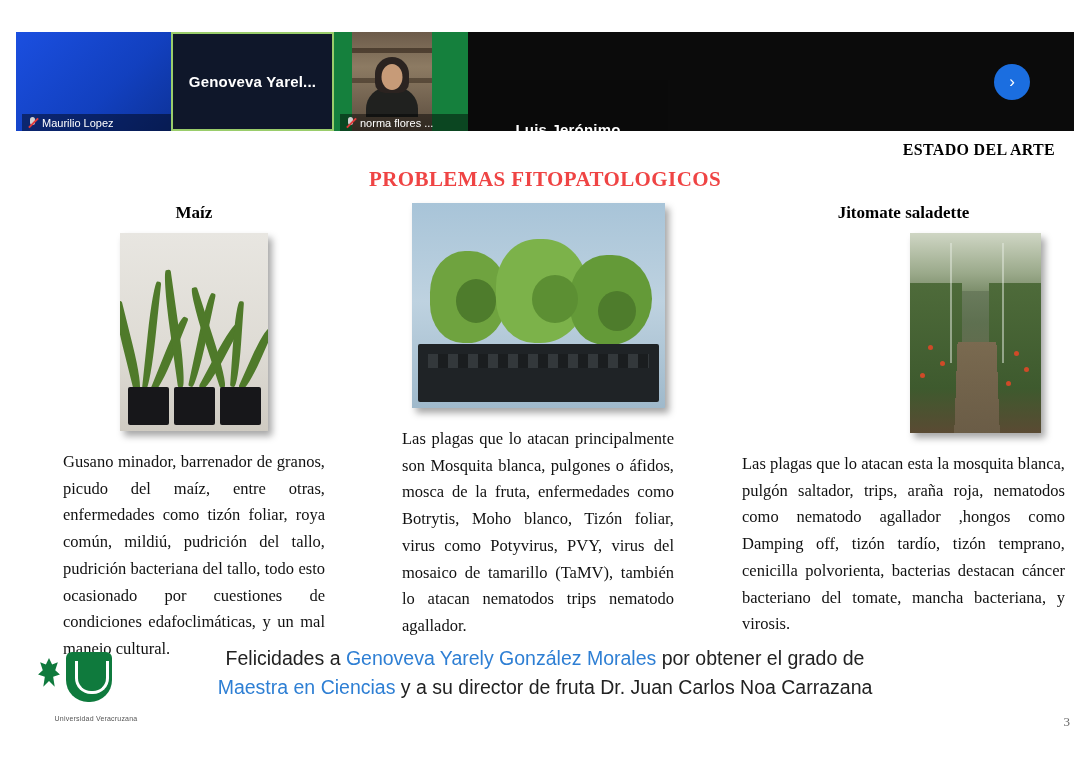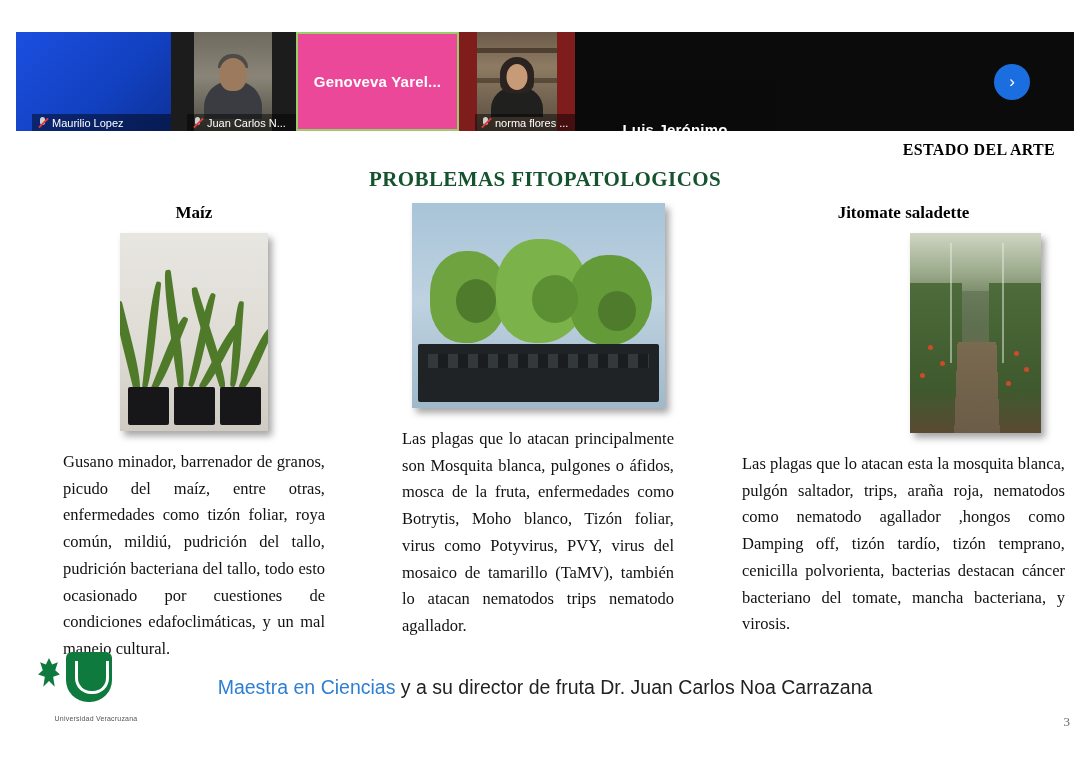--- a/index.html
+++ b/index.html
@@ -34,21 +34,21 @@
   }
   .tile {
     position: relative;
     flex: 0 0 auto;
     height: 99px;
     overflow: hidden;
     background: #111;
   }
   .tile .label {
     position: absolute;
-    left: 16px;
+    left: 6px;
     bottom: 0;
     right: 0;
     height: 17px;
     display: flex;
     align-items: center;
     gap: 4px;
     padding-left: 6px;
     color: #ffffff;
     font-size: 11px;
     background: rgba(0,0,0,0.45);
@@ -112,26 +112,26 @@
     background: #4e4a46;
   }
   .tile-juan .body {
     position: absolute; left: 50%; bottom: 12px; transform: translateX(-50%);
     width: 58px; height: 38px; border-radius: 26px 26px 0 0;
     background: #3b3c42;
   }
 
   .tile-genoveva {
     width: 163px;
-    background: #ec4899;
+    background: #0f172a;
     outline: 2px solid #9acd6b;
     outline-offset: -2px;
   }
 
-  .tile-norma { width: 116px; background: #7f1d1d; }
+  .tile-norma { width: 116px; background: #15803d; padding-left: 18px; }
   .tile-norma .video {
     position: absolute; left: 18px; top: 0; width: 80px; height: 99px;
     background: linear-gradient(180deg,#6c5b4a 0%, #8d7b63 35%, #5a4c3e 100%);
   }
   .tile-norma .shelf {
     position: absolute; left: 0; top: 16px; width: 100%; height: 5px;
     background: rgba(40,28,18,.55);
   }
   .tile-norma .shelf2 {
     position: absolute; left: 0; top: 46px; width: 100%; height: 5px;
@@ -196,21 +196,21 @@
     letter-spacing: .3px;
   }
   .slide-title {
     position: absolute;
     left: 0; right: 0;
     top: 36px;
     text-align: center;
     font-family: "Liberation Serif", serif;
     font-weight: bold;
     font-size: 21px;
-    color: #14532d;
+    color: #ef4444;
     letter-spacing: .4px;
   }
   .col {
     position: absolute;
     top: 72px;
     margin-left: 34px;
   }
   .col-head {
     text-align: center;
     font-family: "Liberation Serif", serif;
@@ -402,31 +402,20 @@
   <div class="filmstrip">
 
     <div class="tile tile-maurilio">
       <div class="grad"></div>
       <div class="label">
         <span class="mic-muted"></span>
         <span>Maurilio Lopez</span>
       </div>
     </div>
 
-    <div class="tile tile-juan">
-      <div class="video">
-        <div class="body"></div>
-        <div class="hair"></div>
-        <div class="head"></div>
-      </div>
-      <div class="label">
-        <span class="mic-muted"></span>
-        <span>Juan Carlos N...</span>
-      </div>
-    </div>
 
     <div class="tile tile-genoveva">
       <div class="centerlabel">Genoveva  Yarel...</div>
     </div>
 
     <div class="tile tile-norma">
       <div class="video">
         <div class="shelf"></div>
         <div class="shelf2"></div>
         <div class="body"></div>
@@ -513,18 +502,21 @@
       <div class="fleur"></div>
       <div class="shield"></div>
       <div class="uv-text">Universidad Veracruzana</div>
     </div>
 
 
     <div class="pagenum">3</div>
 
     <div class="caption">
       <div>
+        <span class="dark">Felicidades a </span><span class="hl">Genoveva Yarely González Morales</span><span class="dark"> por obtener el grado de</span>
+      </div>
+      <div>
         <span class="hl">Maestra en Ciencias</span><span class="dark"> y a su director de fruta </span><span class="dark">Dr. Juan Carlos Noa Carrazana</span>
       </div>
     </div>
 
   </div>
 </div>
 
 </body></html>

